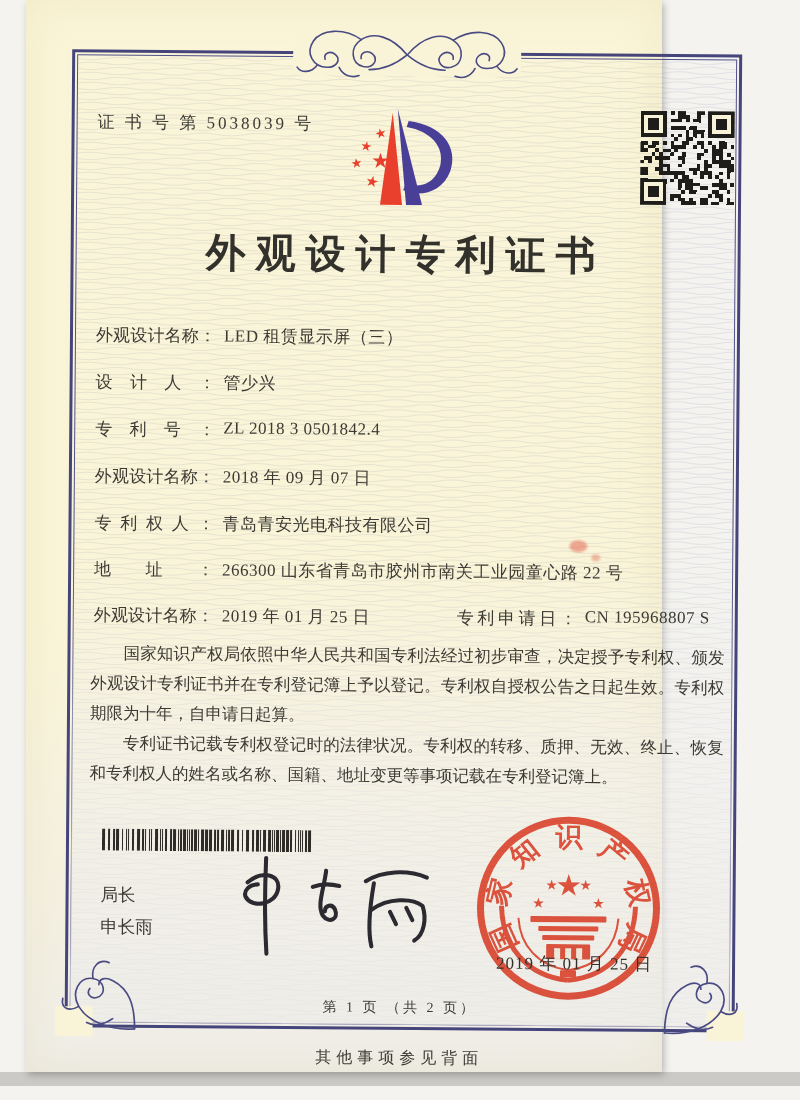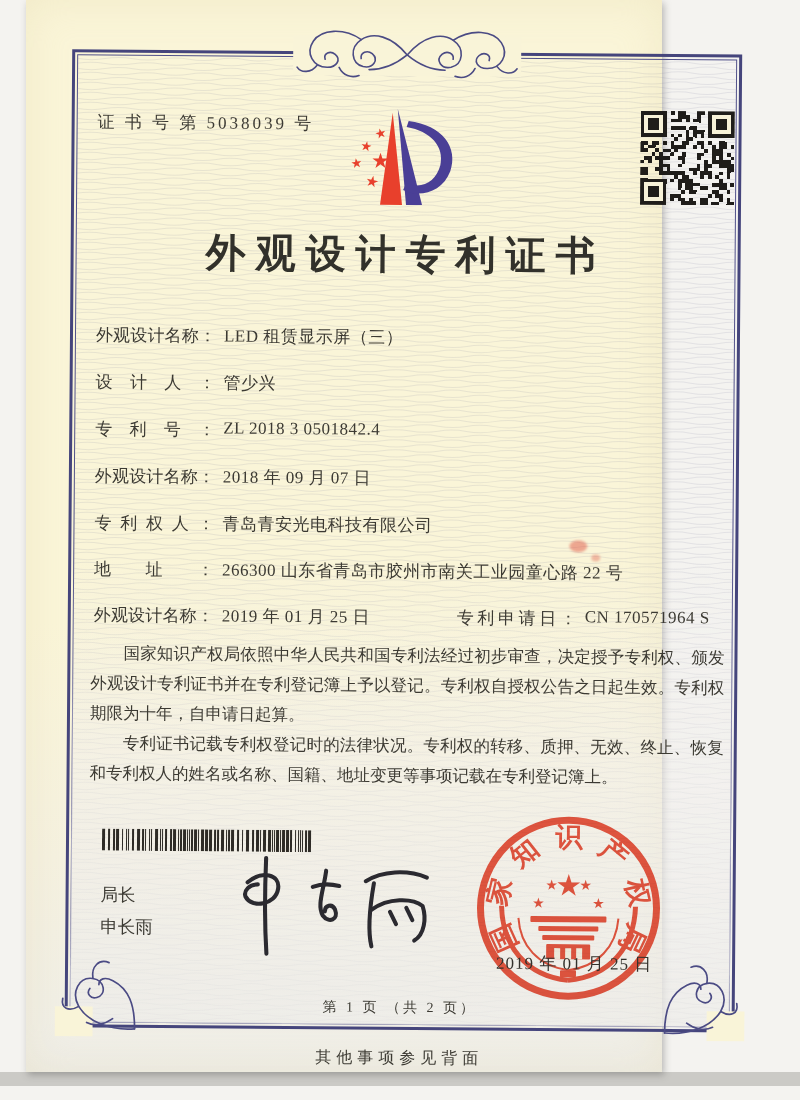--- a/index.html
+++ b/index.html
@@ -545,21 +545,21 @@
       </div>
       <div class="row" style="top:505px">
         <span class="flabel">地址：</span>
         <span class="fvalue">266300 山东省青岛市胶州市南关工业园童心路 22 号</span>
       </div>
       <div class="row" style="top:551px">
         <span class="flabel">外观设计名称：</span>
         <span class="fvalue">2019 年 01 月 25 日</span>
         <span class="grant2">
           <span class="flabel">专利申请日：</span>
-          <span class="fvalue">CN 170571964 S</span>
+          <span class="fvalue">CN 195968807 S</span>
         </span>
       </div>
 
       <div class="paras">
         <p>国家知识产权局依照中华人民共和国专利法经过初步审查，决定授予专利权、颁发外观设计专利证书并在专利登记簿上予以登记。专利权自授权公告之日起生效。专利权期限为十年，自申请日起算。</p>
         <p>专利证书记载专利权登记时的法律状况。专利权的转移、质押、无效、终止、恢复和专利权人的姓名或名称、国籍、地址变更等事项记载在专利登记簿上。</p>
       </div>
 
       <div class="smudge a"></div>
       <div class="smudge b"></div>

